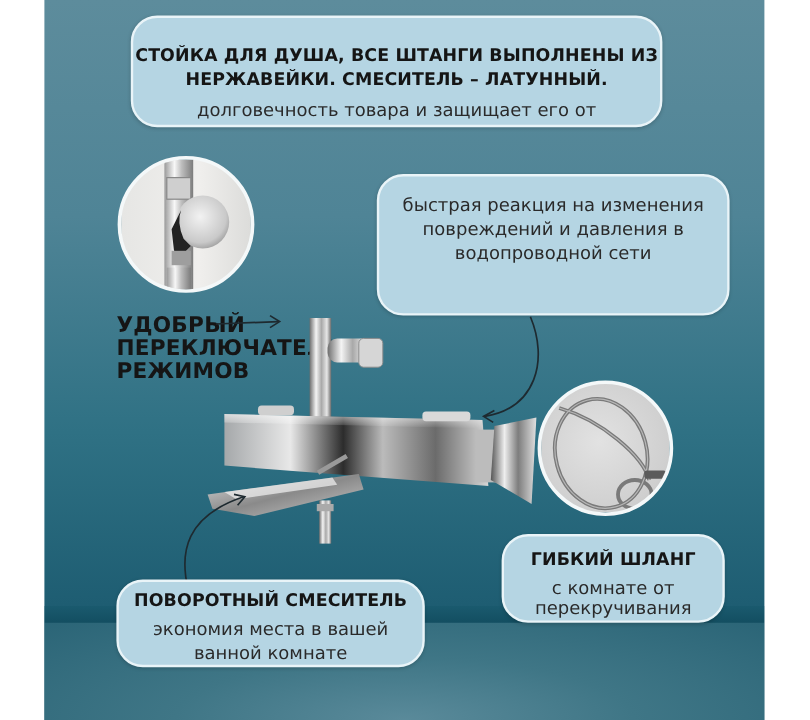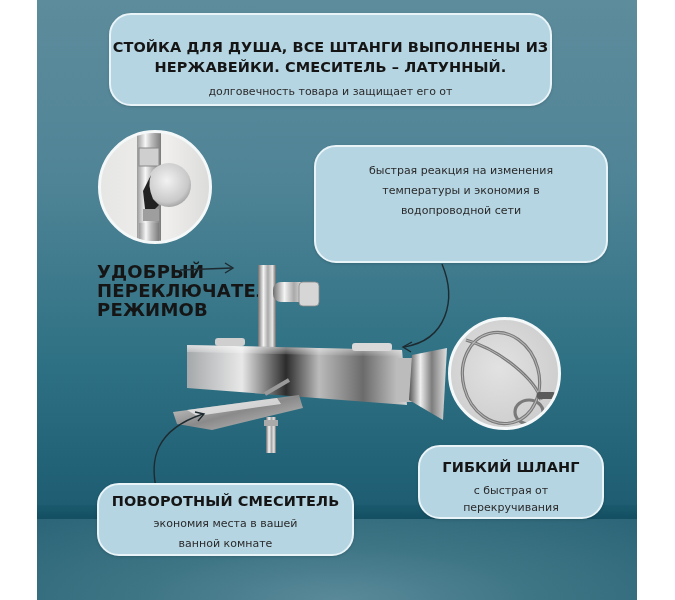--- a/index.html
+++ b/index.html
@@ -18,21 +18,21 @@
     position: absolute; left: 0; top: 505px; width: 600px; height: 14px;
     background: linear-gradient(180deg, #1a5a6e 0%, #134e61 100%);
   }
 
   .card {
     position: absolute; background: #b5d5e3; border: 2px solid #e9f4f8;
     border-radius: 22px; text-align: center; color: #1d1d1d;
     box-shadow: 0 1px 3px rgba(0,0,0,0.15);
   }
   .card .title { font-weight: 700; font-size: 14.5px; line-height: 20px; letter-spacing: 0.1px; color: #151515; }
-  .card .desc  { font-size: 11px; line-height: 20px; color: #2a2a2a; margin-top: 5px; }
+  .card .desc  { font-size: 15px; line-height: 20px; color: #2a2a2a; margin-top: 5px; }
 
   .card-top   { left: 72px;  top: 13px;  width: 443px; height: 93px; padding-top: 22px; }
   .card-cart  { left: 277px; top: 145px; width: 294px; height: 118px; padding-top: 9px; }
   .card-hose  { left: 381px; top: 445px; width: 186px; height: 74px; padding-top: 10px; }
   .card-swivel{ left: 60px;  top: 483px; width: 257px; height: 73px; padding-top: 6px; }
   .card-swivel .desc { margin-top: 3px; }
   .card-hose .desc { line-height: 17px; }
 
   .label-switch {
     position: absolute; left: 60px; top: 262px; font-weight: 700; font-size: 18px;
@@ -87,21 +87,21 @@
       <circle cx="68" cy="52" r="22" fill="url(#knobG)"></circle>
       <path d="M50 42 Q46 52 52 66 L58 72 L52 78 L44 76 L42 58 Z" fill="#222"></path>
       <rect x="42" y="76" width="16" height="12" fill="#9e9e9e"></rect>
       <rect x="38" y="90" width="20" height="24" fill="url(#pipeG)"></rect>
     </svg>
   </div>
 
   <div class="card card-cart">
     <div class="desc">
       <div>быстрая реакция на изменения</div>
-      <div>температуры  и экономия в</div>
+      <div>повреждений  и давления в</div>
       <div>водопроводной сети</div>
     </div>
   </div>
 
   <div class="label-switch">УДОБРЫЙ
 ПЕРЕКЛЮЧАТЕЛЬ
 РЕЖИМОВ</div>
 
   <svg width="600" height="600" viewBox="0 0 600 600">
     <defs>
@@ -184,21 +184,21 @@
         <ellipse cx="50" cy="58" rx="38" ry="46" transform="rotate(-15 50 58)"></ellipse>
         <path d="M15 20 C 50 30, 85 60, 90 80"></path>
       </g>
       <rect x="86" y="72" width="18" height="7" rx="2" fill="#5b5b5b"></rect>
     </svg>
   </div>
 
   <div class="card card-hose">
     <div class="title">ГИБКИЙ ШЛАНГ</div>
     <div class="desc">
-      <div>с быстрая от</div>
+      <div>с комнате от</div>
       <div>перекручивания</div>
     </div>
   </div>
 
   <div class="card card-swivel">
     <div class="title">ПОВОРОТНЫЙ СМЕСИТЕЛЬ</div>
     <div class="desc">
       <div>экономия места в вашей</div>
       <div>ванной комнате</div>
     </div>

